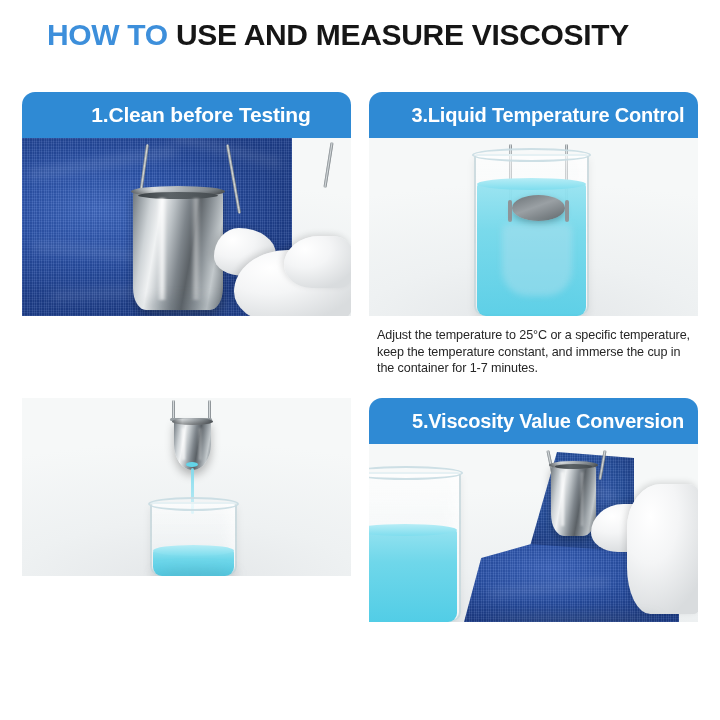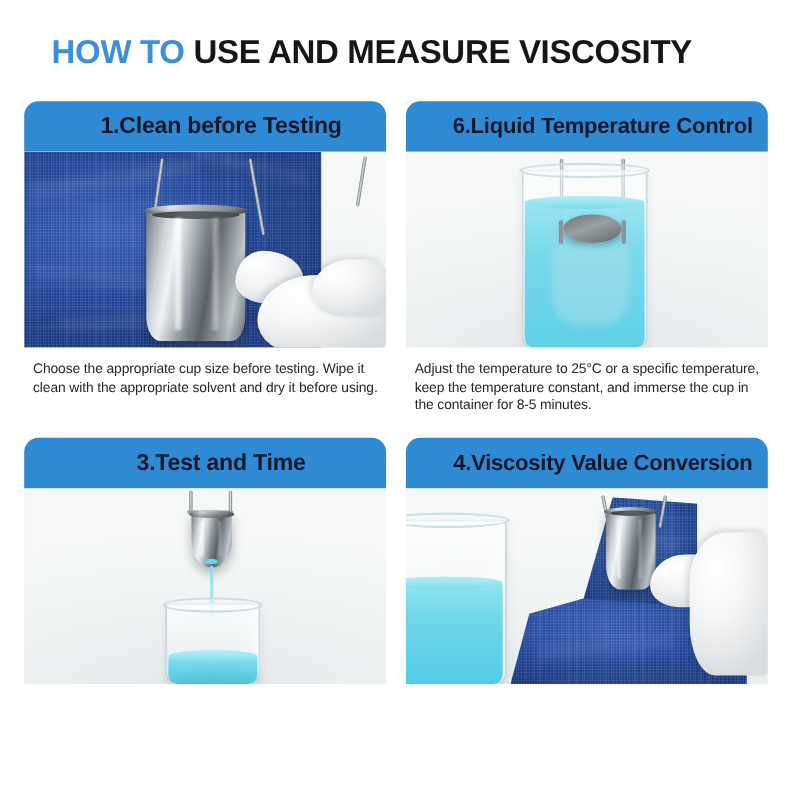--- a/index.html
+++ b/index.html
@@ -15,21 +15,21 @@
   .page {
     position: relative;
     width: 720px;
     height: 720px;
     background: #ffffff;
   }
 
   
   .page-title {
     position: absolute;
-    top: 28px;
+    top: 15px;
     left: 0;
     width: 676px;
     text-align: center;
     font-size: 30px;
     font-weight: 700;
     letter-spacing: -0.3px;
     line-height: 40px;
     color: #161616;
     white-space: nowrap;
   }
@@ -58,21 +58,21 @@
   }
 
   .panel-header {
     height: 46px;
     background: #2f8ad4;
     border-top-left-radius: 13px;
     border-top-right-radius: 13px;
     display: flex;
     align-items: center;
     justify-content: center;
-    color: #0f172a;
+    color: #ffffff;
     font-size: 21px;
     font-weight: 600;
     letter-spacing: -0.2px;
     white-space: nowrap;
     overflow: hidden;
     flex: 0 0 auto;
     padding-left: 29px;
   }
   .panel-header.tight { font-size: 20px; }
 
@@ -250,25 +250,24 @@
             <div class="cup-shine" style="left:24px;"></div>
             <div class="cup-shine" style="left:58px;opacity:0.5;"></div>
           </div>
 
           <div class="glove" style="left:192px;top:90px;width:62px;height:48px;border-radius:40% 60% 52% 48% / 60% 55% 45% 40%;"></div>
           <div class="glove" style="left:212px;top:112px;width:120px;height:72px;border-radius:45% 28% 16% 34% / 58% 40% 30% 42%;"></div>
           <div class="glove" style="left:262px;top:98px;width:70px;height:52px;border-radius:50% 30% 20% 40% / 55% 40% 35% 45%;"></div>
           <div class="soft-shadow" style="left:120px;top:160px;width:90px;height:16px;"></div>
         </div>
       </div>
-      <div class="panel-caption">Choose the appropriate cup size before testing. Wipe it clean with the appropriate solvent and dry it before using.</div>
     </div>
 
     <div class="panel">
-      <div class="panel-header tight">6.Liquid Temperature Control</div>
+      <div class="panel-header tight">3.Liquid Temperature Control</div>
       <div class="panel-photo">
         <div class="scene">
           <div class="bg-lab"></div>
 
           <div class="wire" style="left:140px;top:6px;height:58px;"></div>
           <div class="wire" style="left:196px;top:6px;height:60px;"></div>
 
           <div class="beaker-glass" style="left:105px;top:16px;width:115px;height:162px;"></div>
           <div class="beaker-ellipse-top" style="left:103px;top:10px;width:119px;"></div>
 
@@ -277,25 +276,24 @@
 
           <div style="position:absolute;left:143px;top:57px;width:53px;height:26px;border-radius:50%;
                       background:linear-gradient(160deg,#6b7276,#9aa0a4 45%,#5f666a);
                       box-shadow:0 3px 7px rgba(0,0,0,0.25);"></div>
           <div style="position:absolute;left:139px;top:62px;width:4px;height:22px;background:#8e9599;border-radius:2px;"></div>
           <div style="position:absolute;left:196px;top:62px;width:4px;height:22px;background:#8e9599;border-radius:2px;"></div>
           <div style="position:absolute;left:133px;top:86px;width:70px;height:72px;border-radius:6px 6px 26px 26px;
                       background:rgba(180,225,238,0.45);filter:blur(3px);"></div>
         </div>
       </div>
-      <div class="panel-caption">Adjust the temperature to 25°C or a specific temperature, keep the temperature constant, and immerse the cup in the container for 8-5 minutes.</div>
+      <div class="panel-caption">Adjust the temperature to 25°C or a specific temperature, keep the temperature constant, and immerse the cup in the container for 1-7 minutes.</div>
     </div>
 
     <div class="panel">
-      <div class="panel-header">3.Test and Time</div>
       <div class="panel-photo">
         <div class="scene">
           <div class="bg-lab"></div>
 
           <div class="wire" style="left:150px;top:2px;height:22px;"></div>
           <div class="wire" style="left:186px;top:2px;height:22px;"></div>
           <div style="position:absolute;left:148px;top:20px;width:42px;height:3px;background:#9aa1a5;border-radius:2px;"></div>
 
           <div class="cup" style="left:152px;top:22px;width:37px;height:50px;border-radius:3px 3px 18px 18px / 3px 3px 26px 26px;">
             <div class="cup-rim" style="height:7px;top:-2px;"></div>
@@ -311,21 +309,21 @@
 
           <div class="liquid" style="left:131px;top:152px;width:81px;height:26px;"></div>
           <div class="liquid-surface" style="left:131px;top:147px;width:81px;height:11px;"></div>
 
           <div class="soft-shadow" style="left:130px;top:172px;width:86px;height:10px;"></div>
         </div>
       </div>
     </div>
 
     <div class="panel">
-      <div class="panel-header tight">4.Viscosity Value Conversion</div>
+      <div class="panel-header tight">5.Viscosity Value Conversion</div>
       <div class="panel-photo">
         <div class="scene">
           <div class="bg-lab"></div>
 
           <div class="beaker-glass" style="left:-18px;top:28px;width:110px;height:150px;"></div>
           <div class="beaker-ellipse-top" style="left:-20px;top:22px;width:114px;"></div>
           <div class="liquid" style="left:-16px;top:86px;width:104px;height:92px;"></div>
           <div class="liquid-surface" style="left:-16px;top:80px;width:104px;"></div>
 
           <div style="position:absolute;left:95px;top:96px;width:215px;height:82px;

